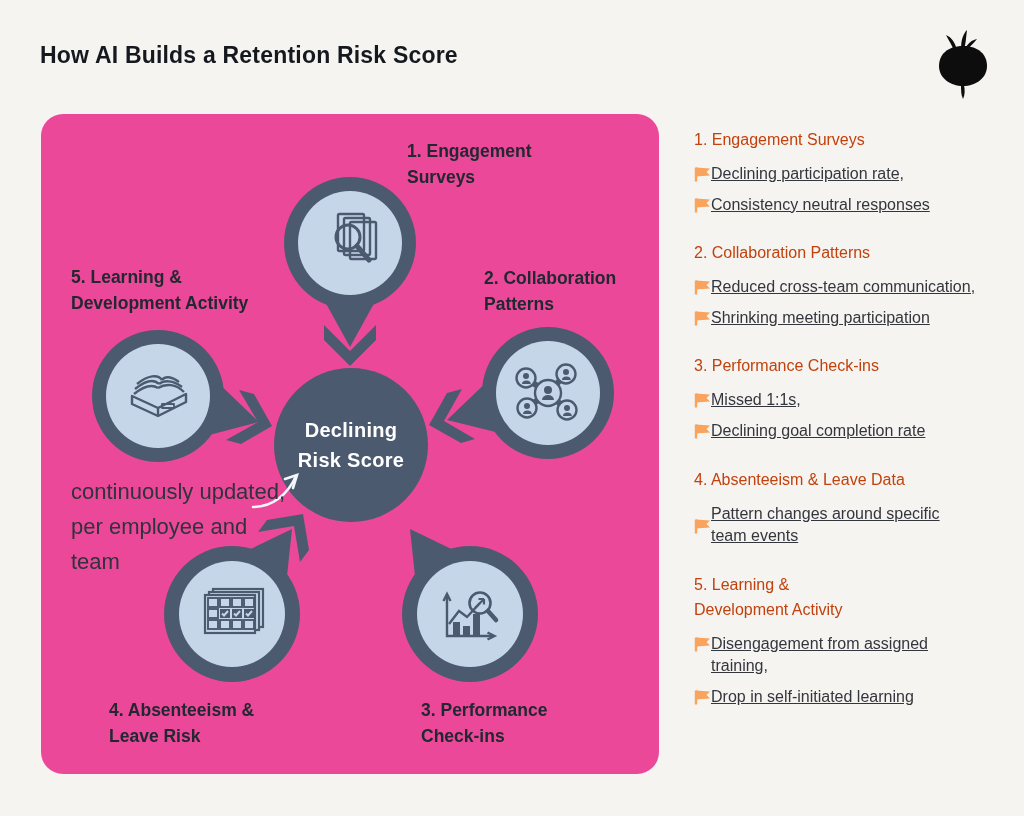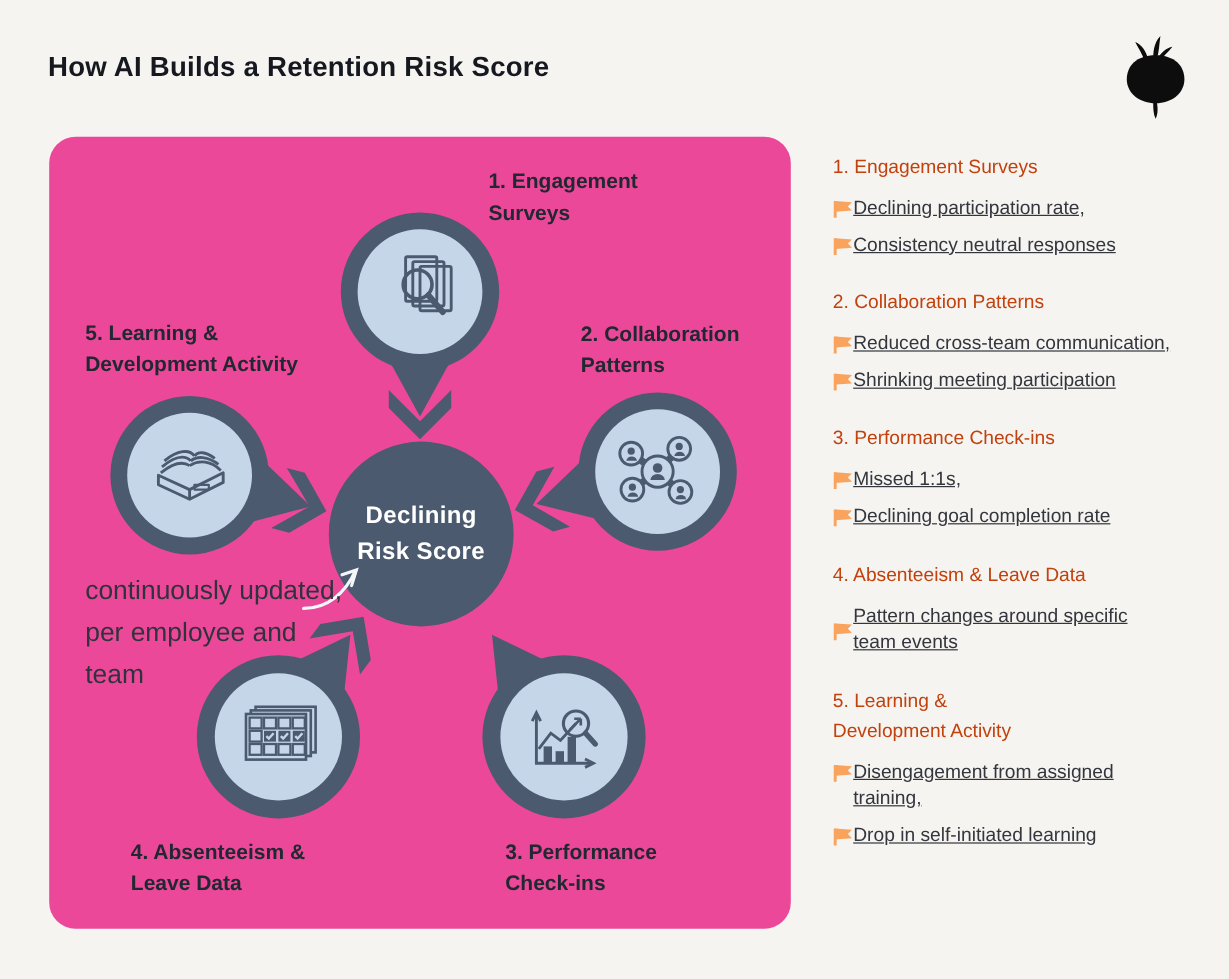--- a/index.html
+++ b/index.html
@@ -205,21 +205,21 @@
   <div class="dlabel" style="left:443px; top:151px; width:170px;">
     <div>2. Collaboration</div>
       <div>Patterns</div>
   </div>
   <div class="dlabel" style="left:30px; top:150px; width:230px;">
     <div>5. Learning &amp;</div>
       <div>Development Activity</div>
   </div>
   <div class="dlabel" style="left:68px; top:583px; width:210px;">
     <div>4. Absenteeism &amp;</div>
-      <div>Leave Data</div>
+      <div>Leave Risk</div>
   </div>
   <div class="dlabel" style="left:370px; top:583px; width:180px;margin-left:10px;">
     <div>3. Performance</div>
       <div>Check-ins</div>
   </div>
 
   <div class="annot">
     <div>continuously updated,</div>
     <div>per employee and team</div>
   </div>

